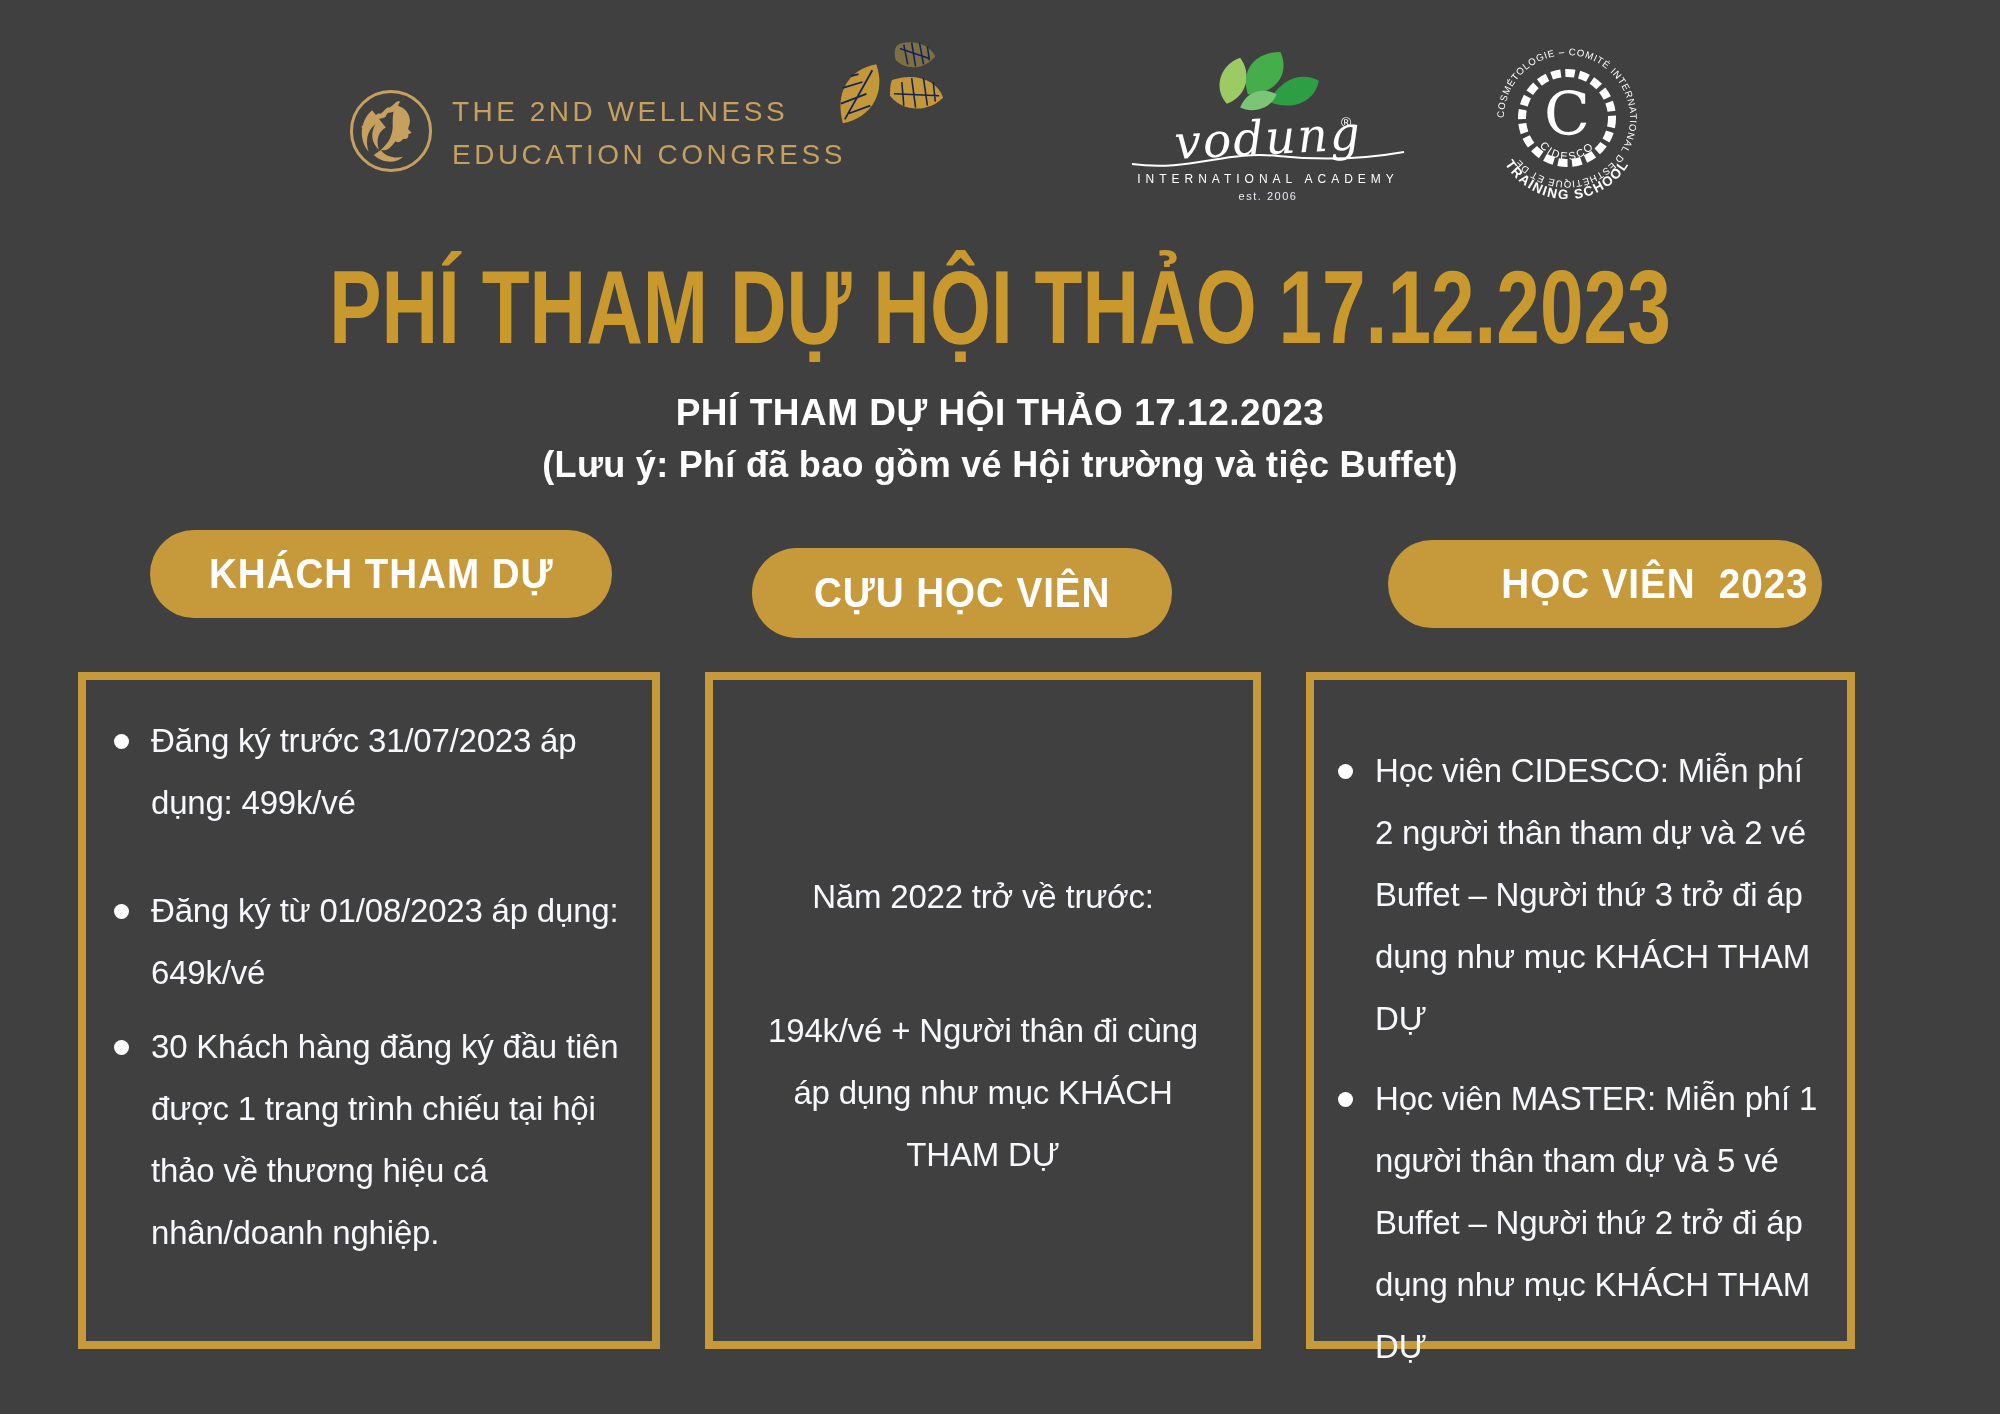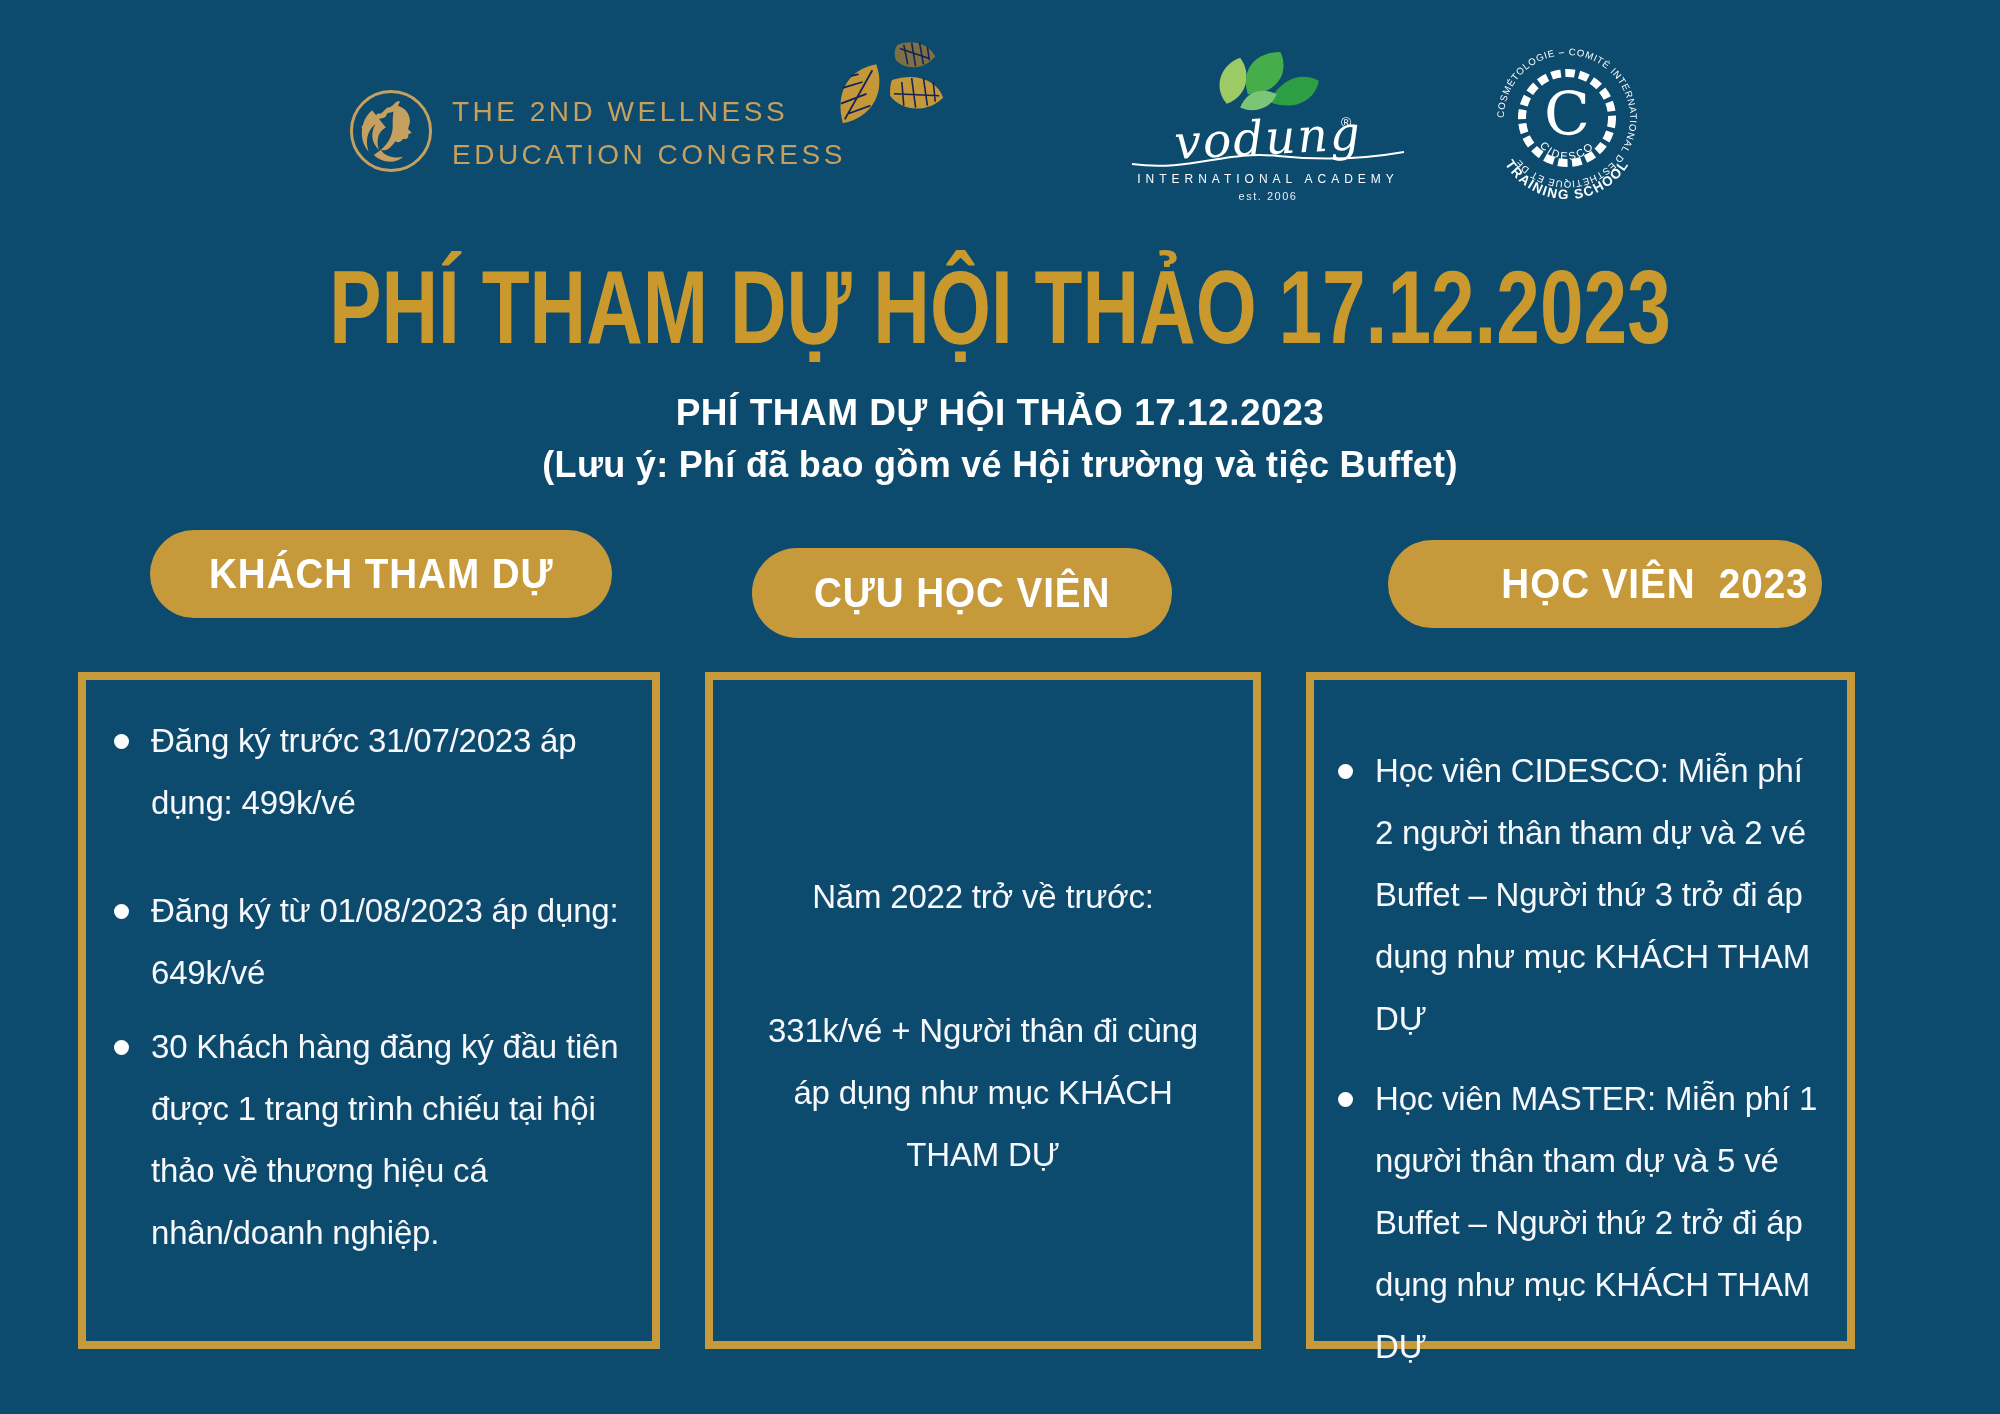--- a/index.html
+++ b/index.html
@@ -1,18 +1,18 @@
 <!DOCTYPE html>
 <html><head>
 <meta charset="utf-8">
 <style>
   html,body{margin:0;padding:0;background:#0b1a45;}
   .poster{
     position:relative;width:2000px;height:1414px;overflow:hidden;
-    background:#0c4a6e;
+    background:#404040;
     font-family:"Liberation Sans","DejaVu Sans",sans-serif;
     color:#F6F8FC;
   }
   
   .congress{position:absolute;left:348px;top:88px;display:flex;align-items:flex-start;gap:18px;}
   .congress-text{padding-top:2px;}
   .congress-line{font-size:28px;letter-spacing:3.5px;color:#C6A05F;line-height:43px;white-space:pre;}
   .leaves-trio{position:absolute;left:833px;top:36px;}
   .vodung{position:absolute;left:1128px;top:50px;width:280px;text-align:center;}
   .vodung-leaves{display:block;margin:0 auto;}
@@ -169,21 +169,21 @@
       <div class="bullet-item">
         <span class="bullet-dot"></span>
         <span>30 Khách hàng đăng ký đầu tiên được 1 trang trình chiếu tại hội thảo về thương hiệu cá nhân/doanh nghiệp.</span>
       </div>
     </div>
   </div>
 
   <div class="info-box box-2">
     <div class="box-content">
       <div class="mid-line1">Năm 2022 trở về trước:</div>
-      <div class="mid-para">331k/vé + Người thân đi cùng áp dụng như mục KHÁCH THAM DỰ</div>
+      <div class="mid-para">194k/vé + Người thân đi cùng áp dụng như mục KHÁCH THAM DỰ</div>
     </div>
   </div>
 
   <div class="info-box box-3">
     <div class="box-content">
       <div class="bullet-item gap-md">
         <span class="bullet-dot"></span>
         <span>Học viên CIDESCO: Miễn phí 2 người thân tham dự và 2 vé Buffet – Người thứ 3 trở đi áp dụng như mục KHÁCH THAM DỰ</span>
       </div>
       <div class="bullet-item">

